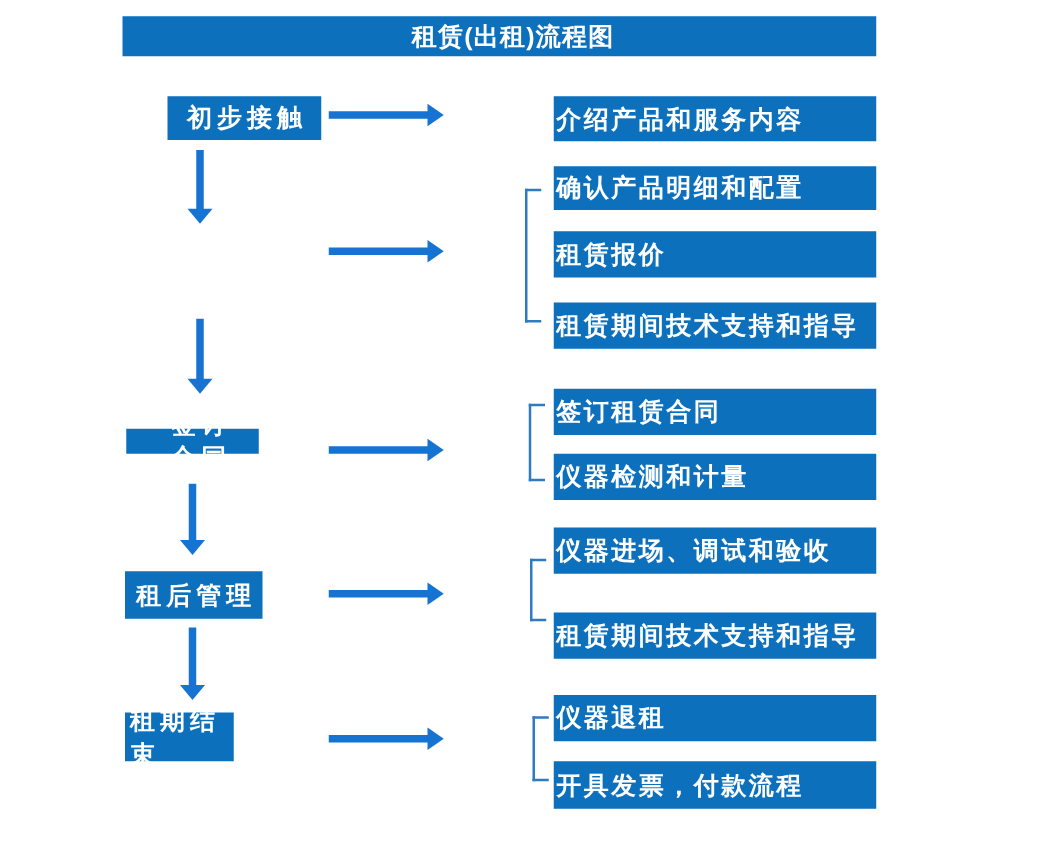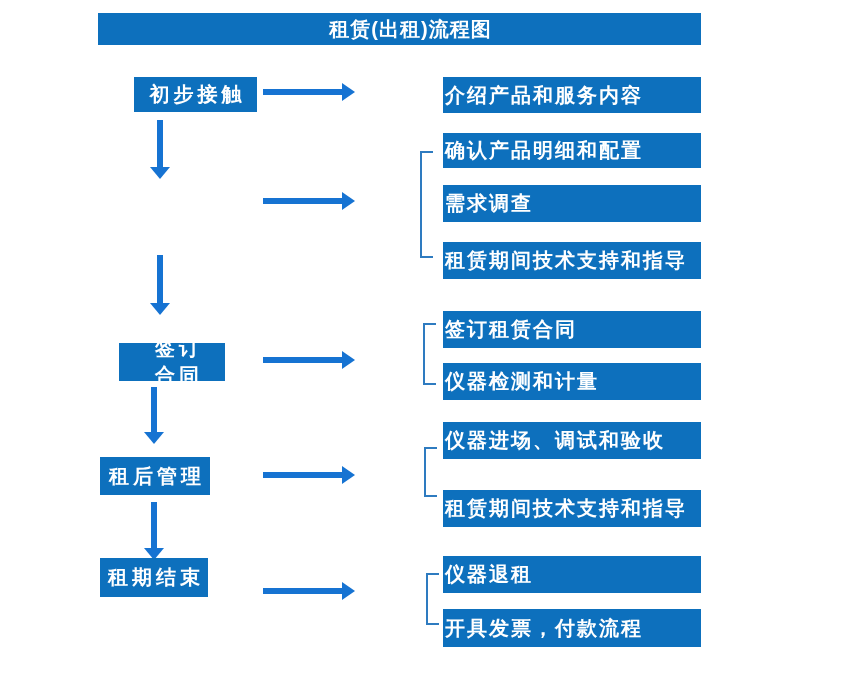--- a/index.html
+++ b/index.html
@@ -74,29 +74,29 @@
     <span class="stem"></span>
     <span class="head"></span>
   </div>
 
   <div class="h-arrow" style="top:192px;">
     <span class="stem"></span>
     <span class="head"></span>
   </div>
   <div class="bracket" style="left:420px;top:151px;height:107px;"></div>
   <div class="detail-box" style="top:133px;height:35px;">确认产品明细和配置</div>
-  <div class="detail-box" style="top:185px;height:37px;">需求调查</div>
+  <div class="detail-box" style="top:185px;height:37px;">租赁报价</div>
   <div class="detail-box" style="top:242px;height:37px;">租赁期间技术支持和指导</div>
 
   <div class="v-arrow" style="left:150px;top:255px;height:60px;">
     <span class="stem"></span>
     <span class="head"></span>
   </div>
 
-  <div class="step-box" style="left:119px;top:343px;width:106px;height:38px;padding-left:36px;">签订合同</div>
+  <div class="step-box" style="left:101px;top:343px;width:106px;height:20px;padding-left:36px;">签订合同</div>
   <div class="h-arrow" style="top:351px;">
     <span class="stem"></span>
     <span class="head"></span>
   </div>
   <div class="bracket" style="left:423px;top:323px;height:62px;"></div>
   <div class="detail-box" style="top:311px;height:37px;">签订租赁合同</div>
   <div class="detail-box" style="top:363px;height:37px;">仪器检测和计量</div>
 
   <div class="v-arrow" style="left:144px;top:387px;height:57px;">
     <span class="stem"></span>
@@ -110,21 +110,21 @@
   </div>
   <div class="bracket" style="left:424px;top:447px;height:50px;"></div>
   <div class="detail-box" style="top:490px;height:37px;">租赁期间技术支持和指导</div>
   <div class="detail-box" style="top:422px;height:37px;">仪器进场、调试和验收</div>
 
   <div class="v-arrow" style="left:144px;top:502px;height:58px;">
     <span class="stem"></span>
     <span class="head"></span>
   </div>
 
-  <div class="step-box" style="left:100px;top:558px;width:108px;height:39px;font-family:Liberation Serif, serif;">租期结束</div>
+  <div class="step-box" style="left:100px;top:570px;width:87px;height:39px;font-family:Liberation Serif, serif;">租期结束</div>
   <div class="h-arrow" style="top:582px;">
     <span class="stem"></span>
     <span class="head"></span>
   </div>
   <div class="bracket" style="left:426px;top:573px;height:52px;"></div>
   <div class="detail-box" style="top:556px;height:37px;">仪器退租</div>
   <div class="detail-box" style="top:609px;height:38px;">开具发票，付款流程</div>
 
 </div>
 

